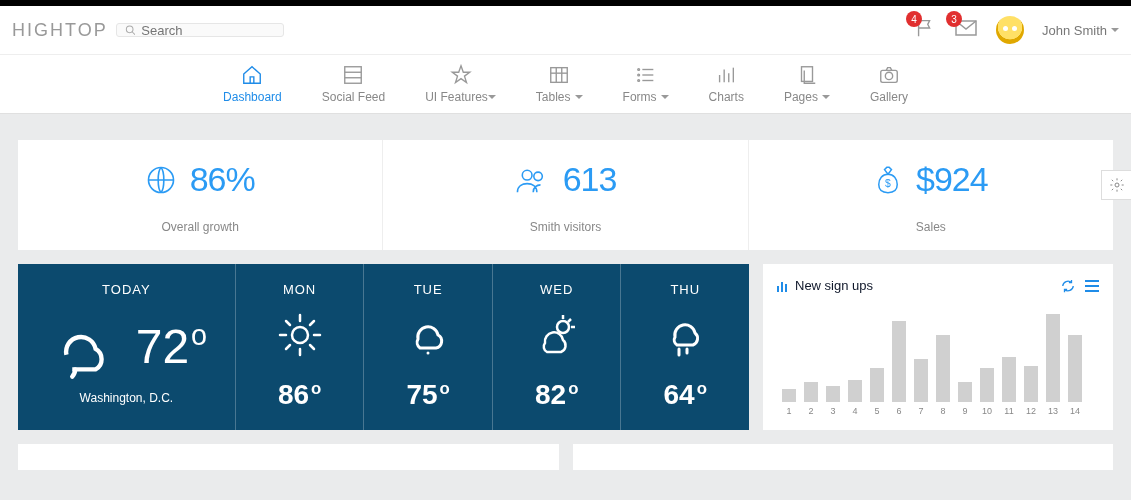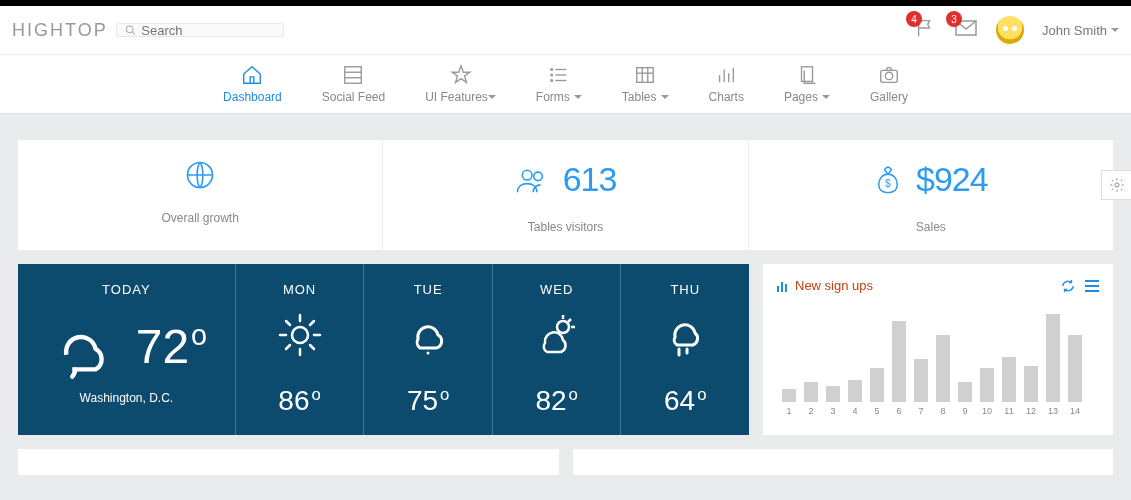--- a/index.html
+++ b/index.html
@@ -30,25 +30,25 @@
 .stat-num{font-size:34px;font-weight:200;color:#2b9bf4;letter-spacing:-1px}
 .stat-lbl{margin-top:21px;font-size:12px;color:#888}
 .row2{display:flex;gap:14px;margin-top:14px}
 .weather{flex:1;display:flex;background:#0c4a6e;color:#fff}
 .wcol{flex:1;border-right:1px solid rgba(255,255,255,.25);display:flex;flex-direction:column;align-items:center;padding:18px 0}
 .wcol:last-child{border-right:none}
 .wcol.today{flex:1.7}
 .wday{font-size:13px;letter-spacing:1px;margin-bottom:14px}
 .wmain{display:flex;align-items:center;gap:20px}
 .wtemp-lg{font-size:48px;font-weight:200}
-.wtemp{font-size:28px;font-weight:400;margin-top:26px}
+.wtemp{font-size:28px;font-weight:700;margin-top:20px}
 .deg{font-size:.6em;vertical-align:top;margin-left:2px}
 .wloc{font-size:12px;margin-top:10px}
 .signups{width:350px;background:#fff;padding:14px}
-.su-head{display:flex;align-items:center;gap:6px;color:#c2410c;font-size:13px}
+.su-head{display:flex;align-items:center;gap:6px;color:#0f172a;font-size:13px}
 .su-head .tools{margin-left:auto;display:flex;gap:10px;color:#1f8ce8}
 .bars{display:flex;align-items:flex-end;gap:6px;height:105px;margin-top:18px;padding:0 4px}
 .bcol{display:flex;flex-direction:column;align-items:center;gap:4px;width:16px}
 .bar{width:14px;background:#d0d0d0}
 .blbl{font-size:9px;color:#888}
 .peekrow{display:flex;gap:14px;margin-top:14px}
 .peek{background:#fff;height:26px;flex:1}
 .gear{position:fixed;right:0;top:170px;width:30px;height:30px;background:#fff;border:1px solid #ddd;border-right:none;display:flex;align-items:center;justify-content:center}
 </style>
 </head>
@@ -107,41 +107,41 @@
     <svg width="22" height="22" viewBox="0 0 24 24" stroke-width="1.5">
         <path d="M12 2l2.5 7h7l-5.7 4.2 2.2 7L12 16l-6 4.2 2.2-7L2.5 9h7z"></path>
       </svg>
     <span style="display:flex;align-items:center">
         <span>UI Features</span>
         <span class="caret"></span>
       </span>
   </div>
   <div class="navitem">
     <svg width="22" height="22" viewBox="0 0 24 24" stroke-width="1.5">
+        <rect x="3" y="4" width="18" height="16"></rect>
+        <line x1="3" y1="10" x2="21" y2="10"></line>
+        <line x1="9" y1="4" x2="9" y2="20"></line>
+        <line x1="15" y1="4" x2="15" y2="20"></line>
+      </svg>
+    <span style="display:flex;gap:4px;align-items:center">
+        <span>Tables</span>
+        <span class="caret"></span>
+      </span>
+  </div>
+  <div class="navitem">
+    <svg width="22" height="22" viewBox="0 0 24 24" stroke-width="1.5">
         <line x1="8" y1="6" x2="20" y2="6"></line>
         <line x1="8" y1="12" x2="20" y2="12"></line>
         <line x1="8" y1="18" x2="20" y2="18"></line>
         <circle cx="4" cy="6" r="1"></circle>
         <circle cx="4" cy="12" r="1"></circle>
         <circle cx="4" cy="18" r="1"></circle>
       </svg>
     <span style="display:flex;gap:4px;align-items:center">
         <span>Forms</span>
-        <span class="caret"></span>
-      </span>
-  </div>
-  <div class="navitem">
-    <svg width="22" height="22" viewBox="0 0 24 24" stroke-width="1.5">
-        <rect x="3" y="4" width="18" height="16"></rect>
-        <line x1="3" y1="10" x2="21" y2="10"></line>
-        <line x1="9" y1="4" x2="9" y2="20"></line>
-        <line x1="15" y1="4" x2="15" y2="20"></line>
-      </svg>
-    <span style="display:flex;gap:4px;align-items:center">
-        <span>Tables</span>
         <span class="caret"></span>
       </span>
   </div>
   <div class="navitem">
     <svg width="22" height="22" viewBox="0 0 24 24" stroke-width="1.5">
         <line x1="5" y1="20" x2="5" y2="12"></line>
         <line x1="10" y1="20" x2="10" y2="6"></line>
         <line x1="15" y1="20" x2="15" y2="10"></line>
         <line x1="20" y1="20" x2="20" y2="4"></line>
       </svg>
@@ -168,33 +168,34 @@
 </div>
 
 <div class="content">
   <div class="statrow">
     <div class="stat">
       <div class="stat-top">
         <svg width="30" height="30" viewBox="0 0 24 24" fill="none" stroke="#2b9bf4" stroke-width="1.3">
             <circle cx="12" cy="12" r="10"></circle>
             <path d="M2 12h20M12 2c3 3 3 17 0 20M12 2c-3 3-3 17 0 20"></path>
           </svg>
+        <span class="stat-num">86%</span>
       </div>
       <div class="stat-lbl">Overall growth</div>
     </div>
     <div class="stat">
       <div class="stat-top">
         <svg width="34" height="30" viewBox="0 0 28 24" fill="none" stroke="#2b9bf4" stroke-width="1.3">
             <circle cx="10" cy="8" r="4"></circle>
             <circle cx="19" cy="9" r="3.5"></circle>
             <path d="M2 22c0-5 4-7 8-7s8 2 8 7M15 22c0-4 3-6 6-6"></path>
           </svg>
         <span class="stat-num">613</span>
       </div>
-      <div class="stat-lbl">Tables visitors</div>
+      <div class="stat-lbl">Smith visitors</div>
     </div>
     <div class="stat">
       <div class="stat-top">
         <svg width="28" height="30" viewBox="0 0 24 26" fill="none" stroke="#2b9bf4" stroke-width="1.3">
             <path d="M9 4l2-2h2l2 2-3 4-3-4z"></path>
             <path d="M12 8c-5 0-8 4-8 9s3 7 8 7 8-2 8-7-3-9-8-9z"></path>
             <text x="12" y="19" text-anchor="middle" fill="#2b9bf4" stroke="none" font-size="9">$</text>
           </svg>
         <span class="stat-num">$924</span>
       </div>

